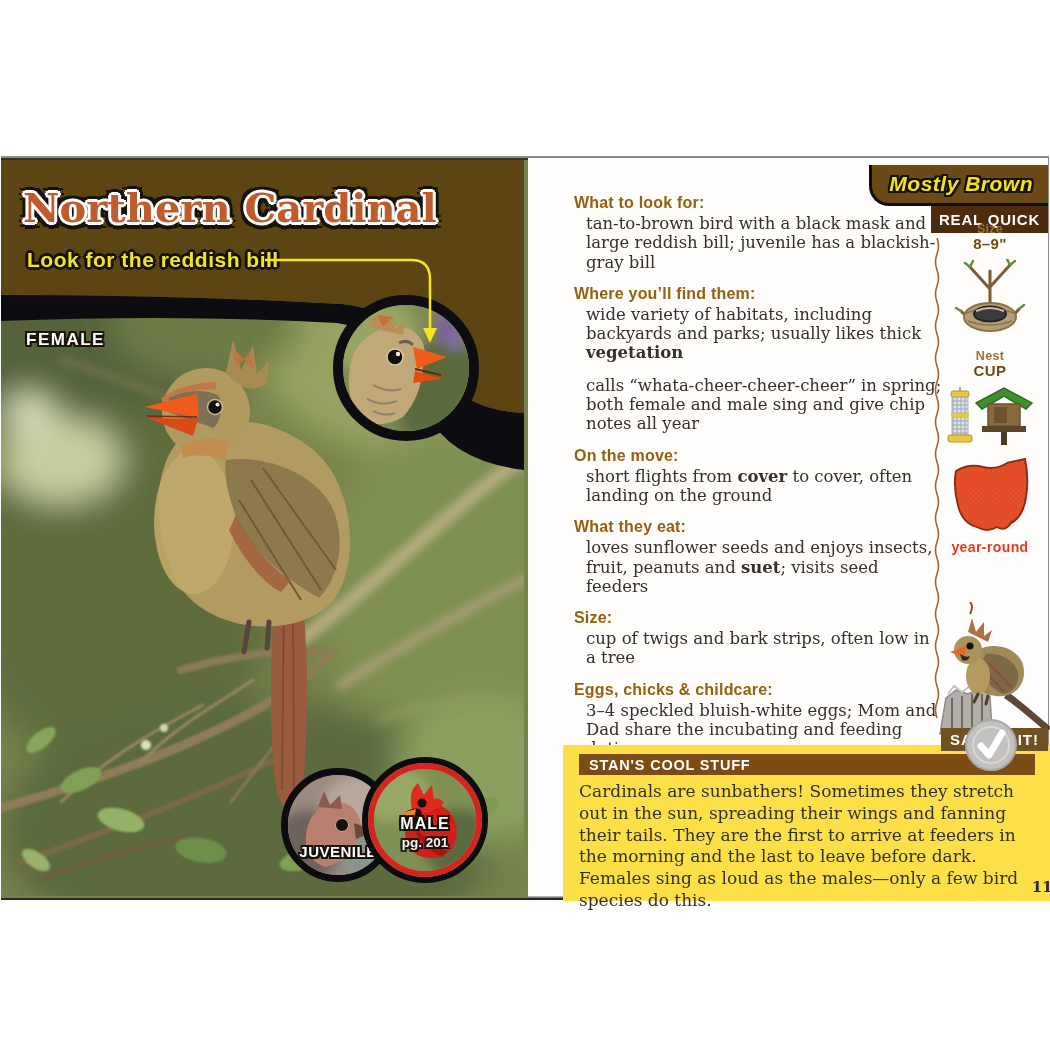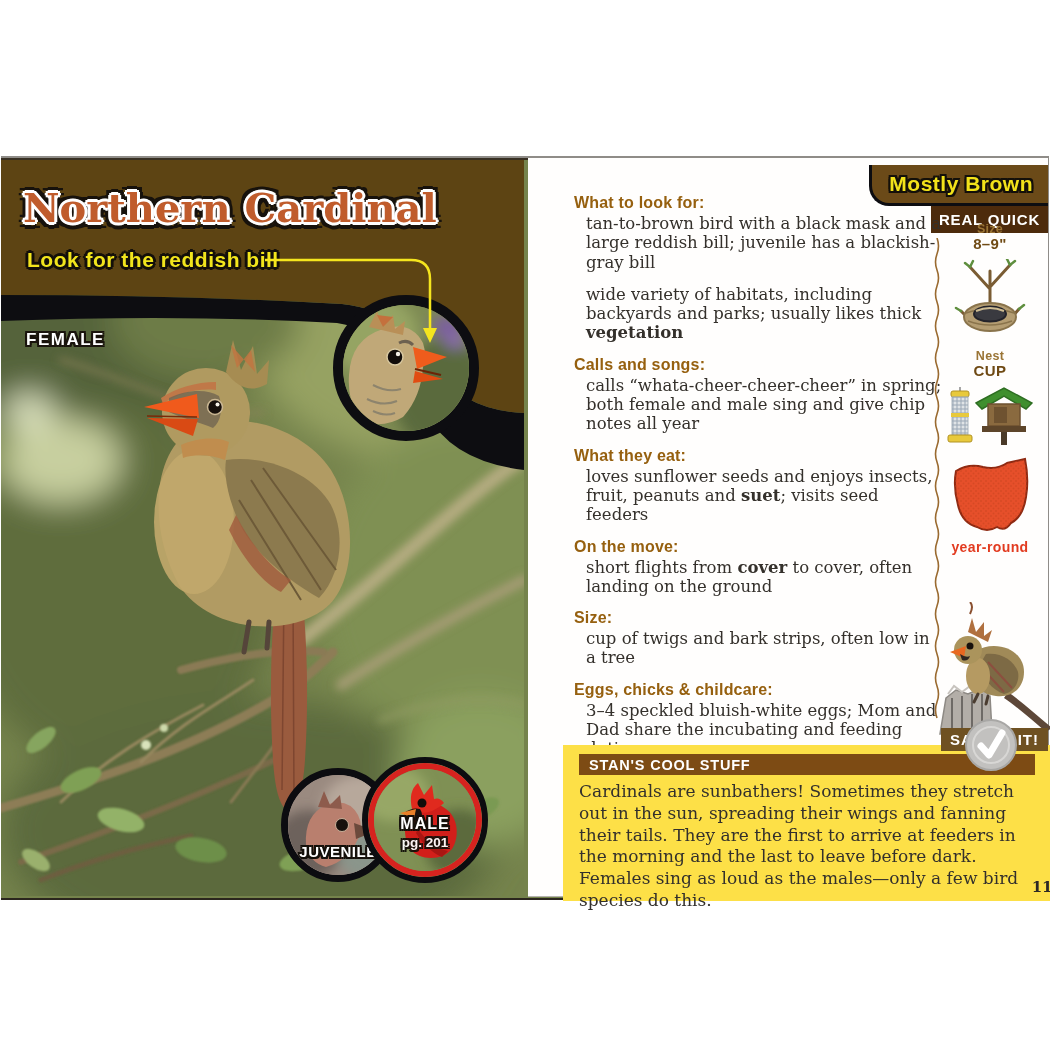--- a/index.html
+++ b/index.html
@@ -42,21 +42,21 @@
   .male-label{top:52px;font-size:16px;letter-spacing:1px;}
   .male-page{top:72px;font-size:13.5px;font-weight:bold;opacity:.95;}
   
   .right-page{position:absolute;left:527px;top:0;width:520px;height:738px;background:#fffefd;
               border-bottom:1px solid #b5b2ae;}
   .mostly-tab{position:absolute;right:0;top:7px;z-index:3;height:38px;padding:0 15px 0 17px;
       display:flex;align-items:center;background:#6b4a18;
       border-left:3px solid #0d0d11;border-bottom:3px solid #0d0d11;border-radius:0 0 0 20px;}
   .mostly-tab span{font-size:21px;font-weight:bold;letter-spacing:0.5px;color:#f2e21a;
       text-shadow:-2px -2px 0 #14100a,2px -2px 0 #14100a,-2px 2px 0 #14100a,2px 2px 0 #14100a,
-                  -2px 0 0 #14100a,2px 0 0 #14100a,0 -2px 0 #14100a,0 2px 0 #14100a;}
+                  -2px 0 0 #14100a,2px 0 0 #14100a,0 -2px 0 #14100a,0 2px 0 #14100a;font-style:italic;}
   .real-quick{position:absolute;left:403px;top:48px;width:117px;height:27px;background:#4d2b0c;
       display:flex;align-items:center;justify-content:center;}
   .real-quick span{color:#ffffff;font-weight:bold;font-size:15px;letter-spacing:0.8px;}
   .squiggle{position:absolute;left:405px;top:80px;z-index:1;}
   .sections{position:absolute;left:46px;top:36px;width:368px;}
   .section h3{margin:0 0 2px 0;font-size:16px;font-weight:bold;color:#96600f;letter-spacing:0.2px;}
   .section p{margin:0 0 13px 12px;font-family:"DejaVu Serif",serif;font-size:16.5px;
              line-height:1.17;color:#34302b;}
   .section p b{font-weight:bold;}
   
@@ -268,33 +268,33 @@
       <svg class="squiggle" width="9" height="500" viewBox="0 0 9 500">
         <path d="M4,0 q3,8 0,16 t0,16 t0,16 t0,16 t0,16 t0,16 t0,16 t0,16 t0,16 t0,16 t0,16 t0,16 t0,16 t0,16 t0,16 t0,16 t0,16 t0,16 t0,16 t0,16 t0,16 t0,16 t0,16 t0,16 t0,16 t0,16 t0,16 t0,16 t0,16 t0,16" stroke="#9a6a30" stroke-width="1.6" fill="none"></path>
       </svg>
 
       <div class="sections">
         <div class="section">
           <h3>What to look for:</h3>
           <p><span>tan-to-brown bird with a black mask and a large reddish bill; juvenile has a blackish-gray bill</span></p>
         </div>
         <div class="section">
+          <h3>Where you’ll find them:</h3>
           <p><span>wide variety of habitats, including backyards and parks; usually likes thick </span><b>vegetation</b></p>
         </div>
         <div class="section">
-          <h3>Calls and songs:</h3>
           <p><span>calls “whata-cheer-cheer-cheer” in spring; both female and male sing and give chip notes all year</span></p>
+        </div>
+        <div class="section">
+          <h3>On the move:</h3>
+          <p><span>short flights from </span><b>cover</b><span> to cover, often landing on the ground</span></p>
         </div>
         <div class="section">
           <h3>What they eat:</h3>
           <p><span>loves sunflower seeds and enjoys insects, fruit, peanuts and </span><b>suet</b><span>; visits seed feeders</span></p>
-        </div>
-        <div class="section">
-          <h3>On the move:</h3>
-          <p><span>short flights from </span><b>cover</b><span> to cover, often landing on the ground</span></p>
         </div>
         <div class="section">
           <h3>Size:</h3>
           <p><span>cup of twigs and bark strips, often low in a tree</span></p>
         </div>
         <div class="section">
           <h3>Eggs, chicks &amp; childcare:</h3>
           <p><span>3–4 speckled bluish-white eggs; Mom and Dad share the incubating and feeding duties</span></p>
         </div>
         <div class="section">

